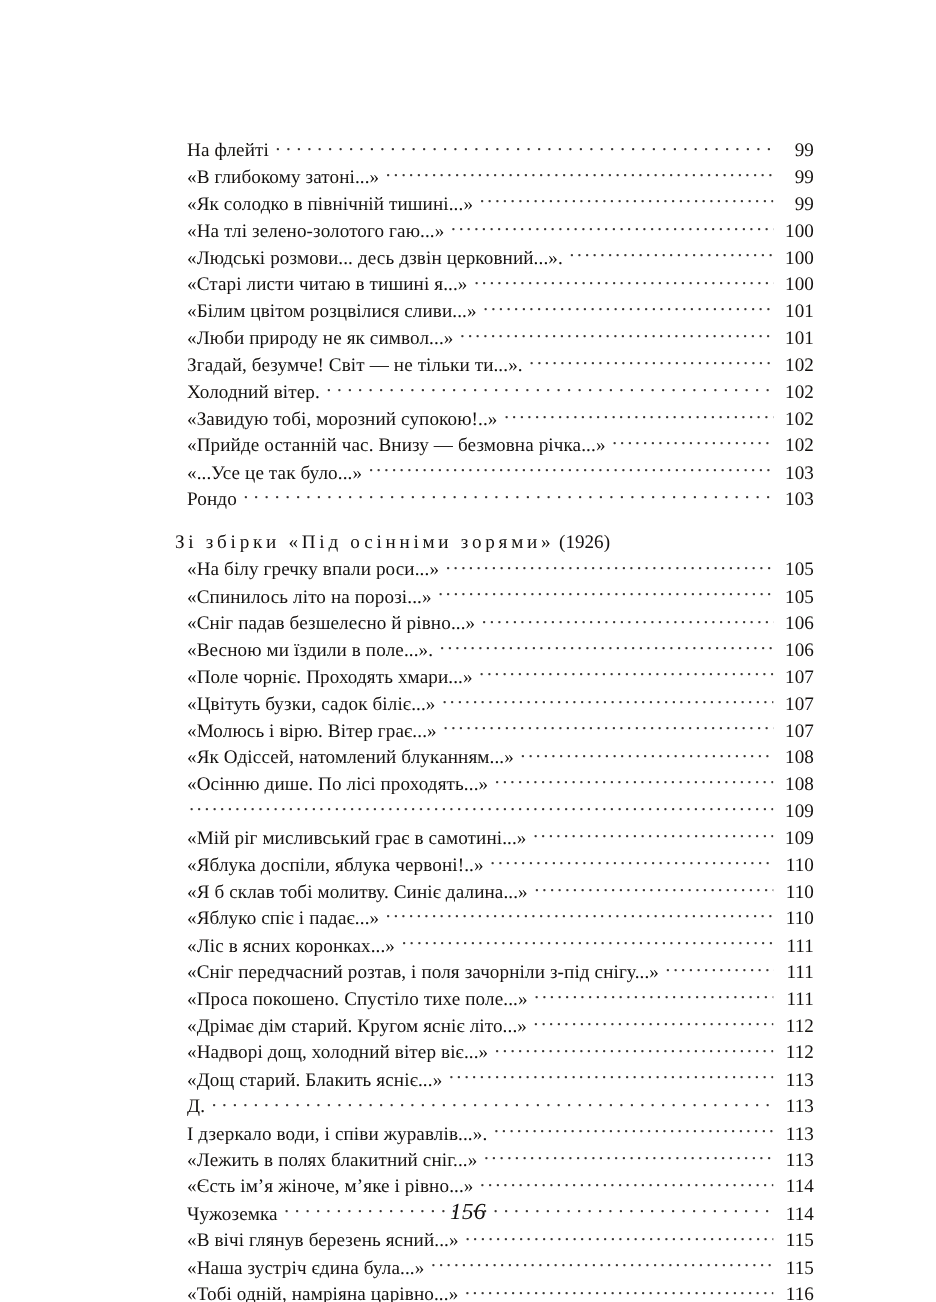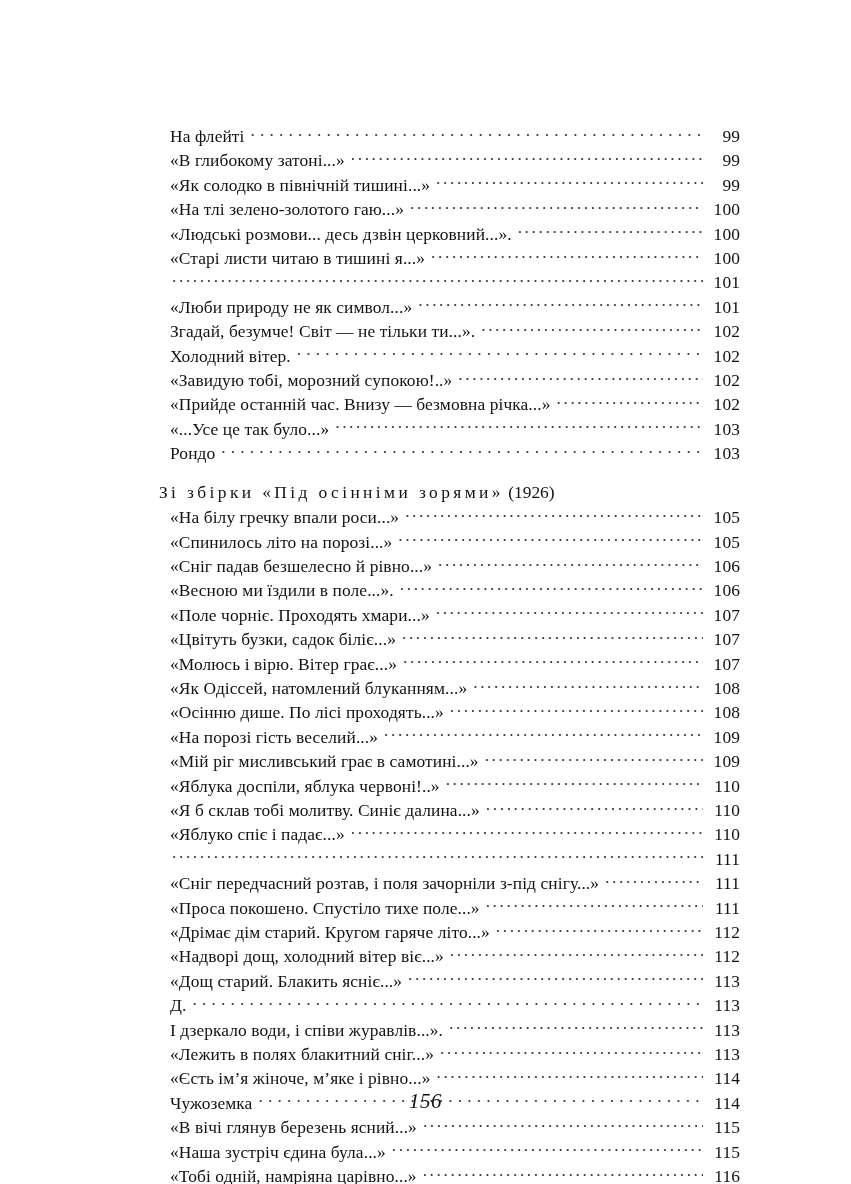--- a/index.html
+++ b/index.html
@@ -141,20 +141,21 @@
         <span class="toc-title">«Людські розмови... десь дзвін церковний...».</span>
         <span class="toc-dots"></span>
         <span class="toc-page">100</span>
       </div>
       <div class="toc-entry dots-tight">
         <span class="toc-title">«Старі листи читаю в тишині я...»</span>
         <span class="toc-dots"></span>
         <span class="toc-page">100</span>
       </div>
       <div class="toc-entry dots-tight">
+        <span class="toc-title">«Білим цвітом розцвілися сливи...»</span>
         <span class="toc-dots"></span>
         <span class="toc-page">101</span>
       </div>
       <div class="toc-entry dots-tight">
         <span class="toc-title">«Люби природу не як символ...»</span>
         <span class="toc-dots"></span>
         <span class="toc-page">101</span>
       </div>
       <div class="toc-entry dots-tight">
         <span class="toc-title">Згадай, безумче! Світ — не тільки ти...».</span>
@@ -226,21 +227,20 @@
         <span class="toc-title">«Як Одіссей, натомлений блуканням...»</span>
         <span class="toc-dots"></span>
         <span class="toc-page">108</span>
       </div>
       <div class="toc-entry dots-tight">
         <span class="toc-title">«Осінню дише. По лісі проходять...»</span>
         <span class="toc-dots"></span>
         <span class="toc-page">108</span>
       </div>
       <div class="toc-entry dots-tight">
-        <span class="toc-title">«На порозі гість веселий...»</span>
         <span class="toc-dots"></span>
         <span class="toc-page">109</span>
       </div>
       <div class="toc-entry dots-tight">
         <span class="toc-title">«Мій ріг мисливський грає в самотині...»</span>
         <span class="toc-dots"></span>
         <span class="toc-page">109</span>
       </div>
       <div class="toc-entry dots-tight">
         <span class="toc-title">«Яблука доспіли, яблука червоні!..»</span>
@@ -251,35 +251,36 @@
         <span class="toc-title">«Я б склав тобі молитву. Синіє далина...»</span>
         <span class="toc-dots"></span>
         <span class="toc-page">110</span>
       </div>
       <div class="toc-entry dots-tight">
         <span class="toc-title">«Яблуко спіє і падає...»</span>
         <span class="toc-dots"></span>
         <span class="toc-page">110</span>
       </div>
       <div class="toc-entry dots-tight">
+        <span class="toc-title">«Ліс в ясних коронках...»</span>
         <span class="toc-dots"></span>
         <span class="toc-page">111</span>
       </div>
       <div class="toc-entry dots-tight">
         <span class="toc-title">«Сніг передчасний розтав, і поля зачорніли з-під снігу...»</span>
         <span class="toc-dots"></span>
         <span class="toc-page">111</span>
       </div>
       <div class="toc-entry dots-tight">
         <span class="toc-title">«Проса покошено. Спустіло тихе поле...»</span>
         <span class="toc-dots"></span>
         <span class="toc-page">111</span>
       </div>
       <div class="toc-entry dots-tight">
-        <span class="toc-title">«Дрімає дім старий. Кругом гаряче літо...»</span>
+        <span class="toc-title">«Дрімає дім старий. Кругом ясніє літо...»</span>
         <span class="toc-dots"></span>
         <span class="toc-page">112</span>
       </div>
       <div class="toc-entry dots-tight">
         <span class="toc-title">«Надворі дощ, холодний вітер віє...»</span>
         <span class="toc-dots"></span>
         <span class="toc-page">112</span>
       </div>
       <div class="toc-entry dots-tight">
         <span class="toc-title">«Дощ старий. Блакить ясніє...»</span>

